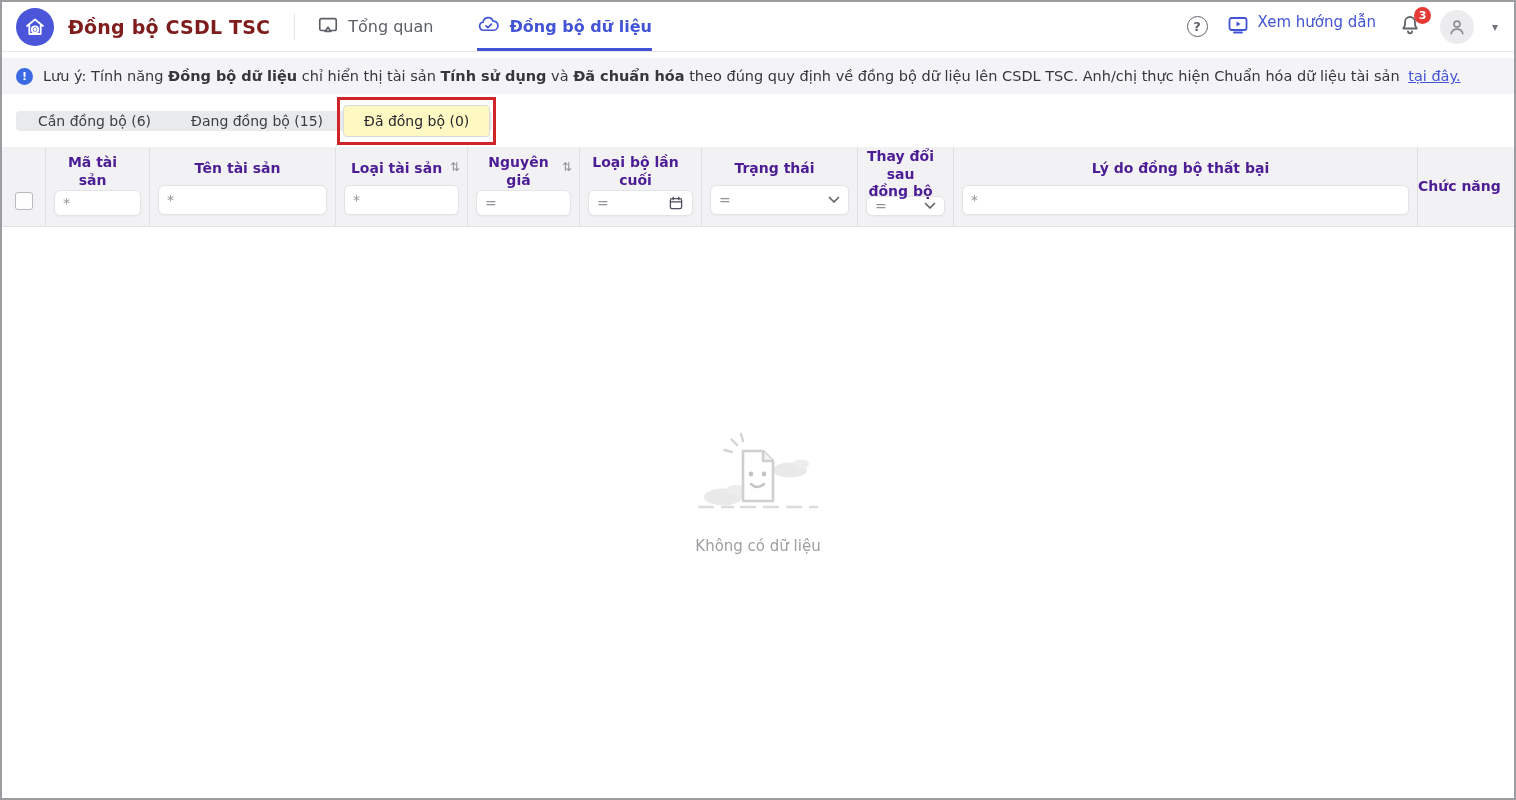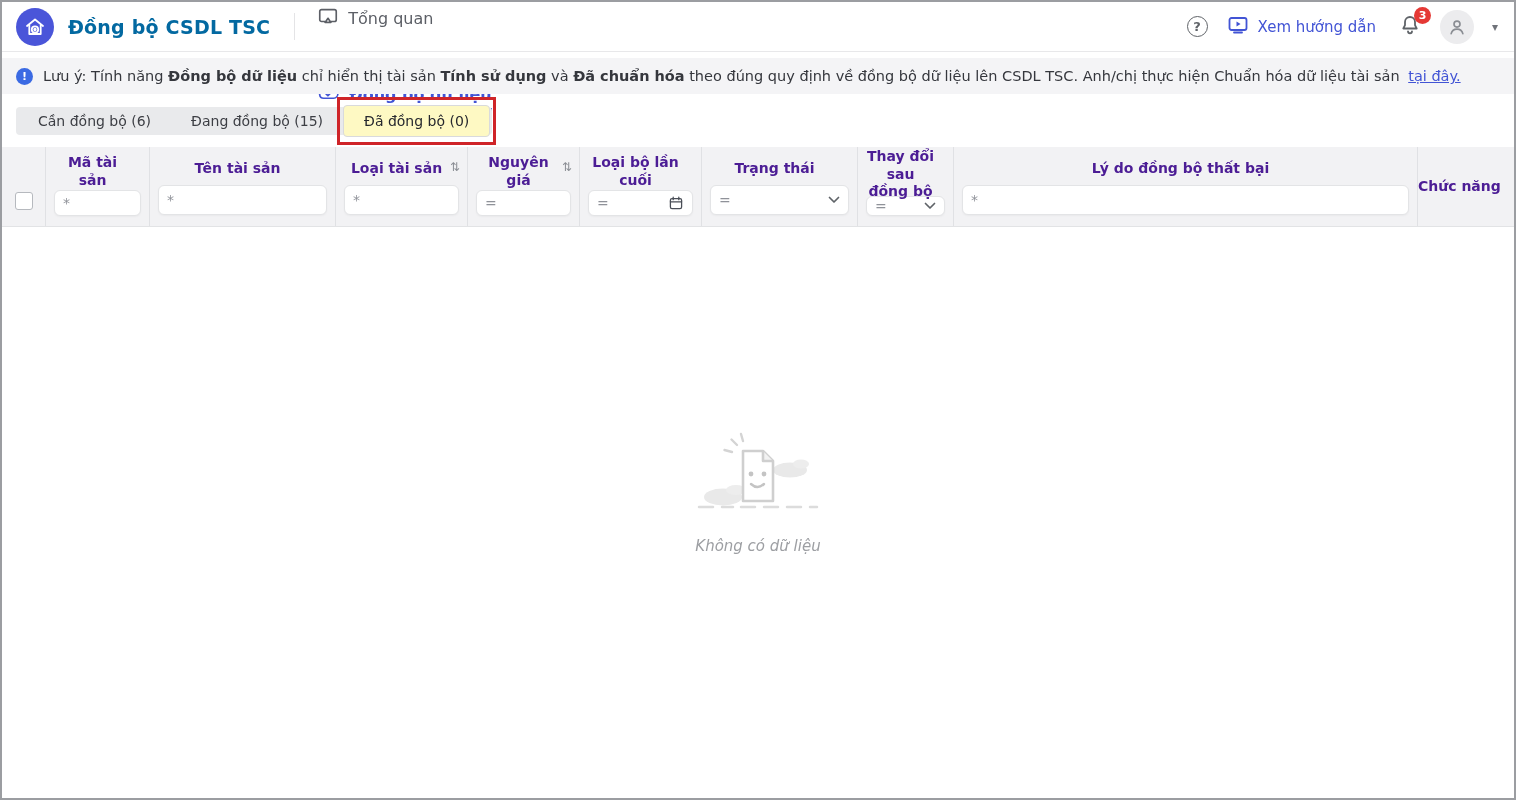--- a/index.html
+++ b/index.html
@@ -10,53 +10,53 @@
   }
   .frame { width:1516px; height:800px; border:2px solid #9b9da1; background:#fff;
            display:flex; flex-direction:column; }
 
   
   .app-header { height:50px; flex:0 0 50px; display:flex; align-items:stretch;
                 border-bottom:1px solid #e8e8ea; background:#fff; padding:0 16px 0 14px; }
   .logo-wrap { display:flex; align-items:center; margin-right:14px; }
   .logo-circle { width:38px; height:38px; border-radius:50%; background:#4a55d9;
                  display:flex; align-items:center; justify-content:center; }
-  .app-title { font-size:19px; font-weight:700; color:#0369a1; display:flex; align-items:center;
+  .app-title { font-size:19px; font-weight:700; color:#7f1d1d; display:flex; align-items:center;
                letter-spacing:.2px; margin-right:24px; }
   .hdr-divider { width:1px; background:#e4e4e6; margin:11px 22px 11px 0; }
-  .nav-tabs { display:flex; align-items:stretch; gap:44px;flex-direction:column; }
+  .nav-tabs { display:flex; align-items:stretch; gap:44px; }
   .nav-tab { display:flex; align-items:center; gap:9px; font-size:16px; color:#5c5f66;
              cursor:pointer; border-bottom:3px solid transparent; padding-top:3px; }
   .nav-tab.active { color:#4254d5; font-weight:700; border-bottom-color:#4254d5; }
   .hdr-right { margin-left:auto; display:flex; align-items:center; gap:18px; }
   .help-circle { width:21px; height:21px; border:1.7px solid #5f6368; border-radius:50%;
                  display:flex; align-items:center; justify-content:center;
                  font-size:13px; font-weight:700; color:#5f6368; cursor:pointer; }
-  .guide-link { display:flex; align-items:center; gap:8px; color:#4254d5; font-size:15px; cursor:pointer; }
+  .guide-link { display:flex; gap:8px; color:#4254d5; font-size:15px; cursor:pointer; }
   .bell-wrap { position:relative; cursor:pointer; margin-left:4px; }
   .badge { position:absolute; top:-6px; right:-9px; background:#e53935; color:#fff;
            min-width:17px; height:17px; border-radius:9px; font-size:11px; font-weight:700;
            display:flex; align-items:center; justify-content:center; padding:0 4px; }
   .avatar { width:34px; height:34px; border-radius:50%; background:#ececee;
             display:flex; align-items:center; justify-content:center; cursor:pointer; }
   .caret { color:#70737a; font-size:12px; cursor:pointer; }
 
   
   .notice { margin-top:6px; height:36px; background:#f4f4f6; display:flex; align-items:center;
             padding:0 14px; font-size:14.5px; color:#35373d; }
   .info-dot { width:17px; height:17px; border-radius:50%; background:#3b6ae3; color:#fff;
               font-size:11px; font-weight:700; display:flex; align-items:center; justify-content:center;
               margin-right:10px; flex:0 0 17px; }
   .notice b { font-weight:700; }
   .notice a { color:#4254d5; text-decoration:underline; cursor:pointer; margin-left:4px; }
 
   
   .toolbar { margin-top:9px; height:36px; display:flex; align-items:center; padding:0 14px; }
   .segmented { display:flex; align-items:center; background:#e9eaec; border-radius:4px;
-               padding:2px; height:28px; }
+               padding:2px; height:20px; }
   .seg-btn { height:32px; padding:0 20px; display:flex; align-items:center; font-size:14px;
              color:#3c3e44; cursor:pointer; border-radius:4px; white-space:nowrap; }
   .seg-btn.selected { background:#fef9c3; border:1px solid #d9dadc; color:#26282e; }
   .seg-anno-wrap { position:relative; }
   .red-box { position:absolute; top:-8px; bottom:-8px; left:-6px; right:-6px;
              border:3px solid #cf2428; pointer-events:none; z-index:2; }
   .toolbar-right { margin-left:auto; display:flex; align-items:center; gap:12px; }
   .btn-gray { background:#e9eaec; border:none; border-radius:4px; height:34px;
               display:flex; align-items:center; gap:9px; padding:0 16px;
               font-size:14.5px; color:#26282e; cursor:pointer;
@@ -80,21 +80,21 @@
                   font-family:"DejaVu Sans","Liberation Sans",sans-serif; background:transparent; }
   .filter .right-ico { flex:0 0 auto; display:flex; align-items:center; cursor:pointer; }
   .checkbox-col { align-items:center; justify-content:flex-end; }
   .checkbox { width:18px; height:18px; border:1.5px solid #b6b9be; border-radius:3px;
               background:#fff; margin-bottom:16px; cursor:pointer; }
   .fn-col { align-items:flex-start; justify-content:center; }
 
   
   .grid-body { flex:1 1 auto; background:#fff; display:flex; flex-direction:column; align-items:center; }
   .empty-state { margin-top:196px; display:flex; flex-direction:column; align-items:center; }
-  .empty-text { margin-top:10px; font-size:15px; font-style:italic; color:#9d9fa3; }
+  .empty-text { margin-top:10px; font-size:15px; color:#9d9fa3; }
 </style>
 </head>
 <body>
 
 <div class="frame">
 
   <header class="app-header">
     <div class="logo-wrap">
       <span class="logo-circle">
         <svg width="24" height="24" viewBox="0 0 24 24" fill="none" stroke="#ffffff" stroke-width="1.8" stroke-linecap="round" stroke-linejoin="round">

